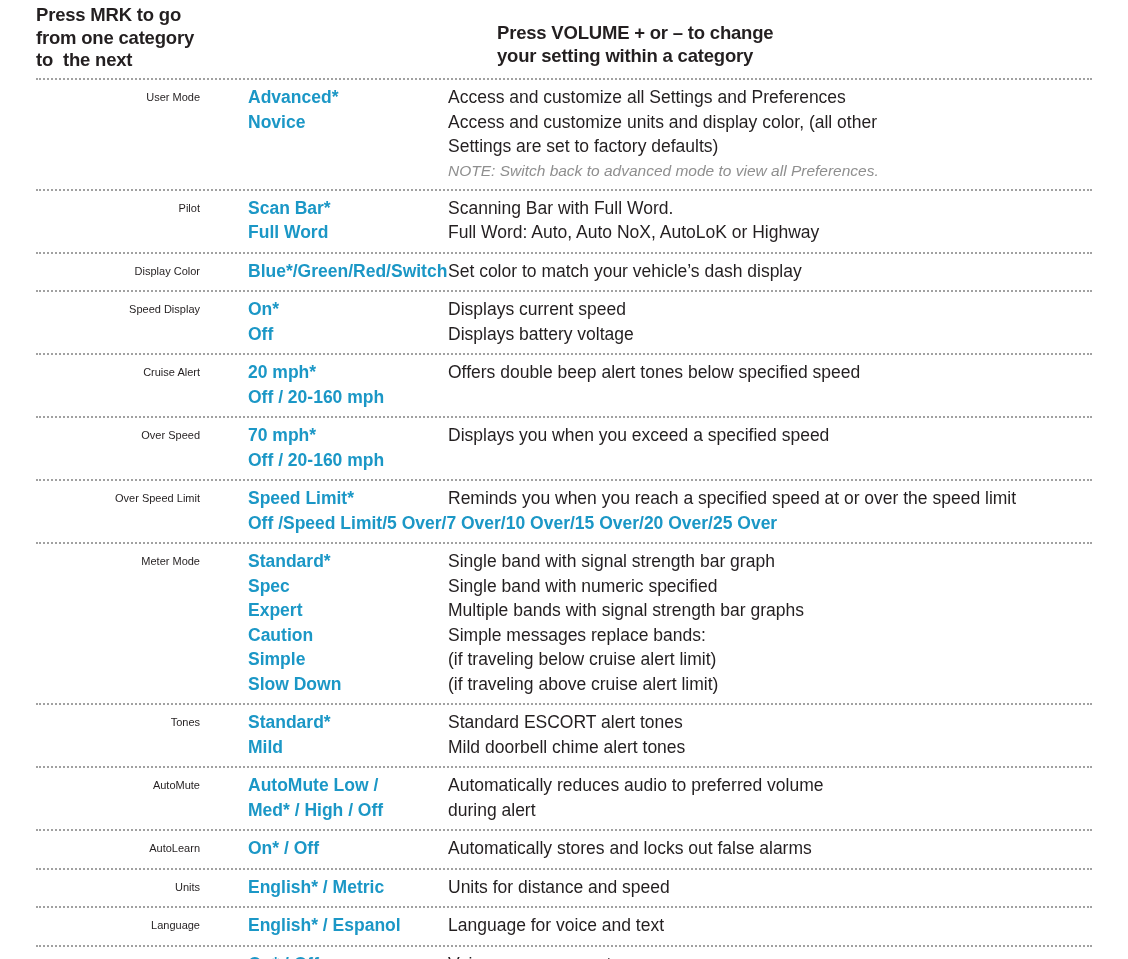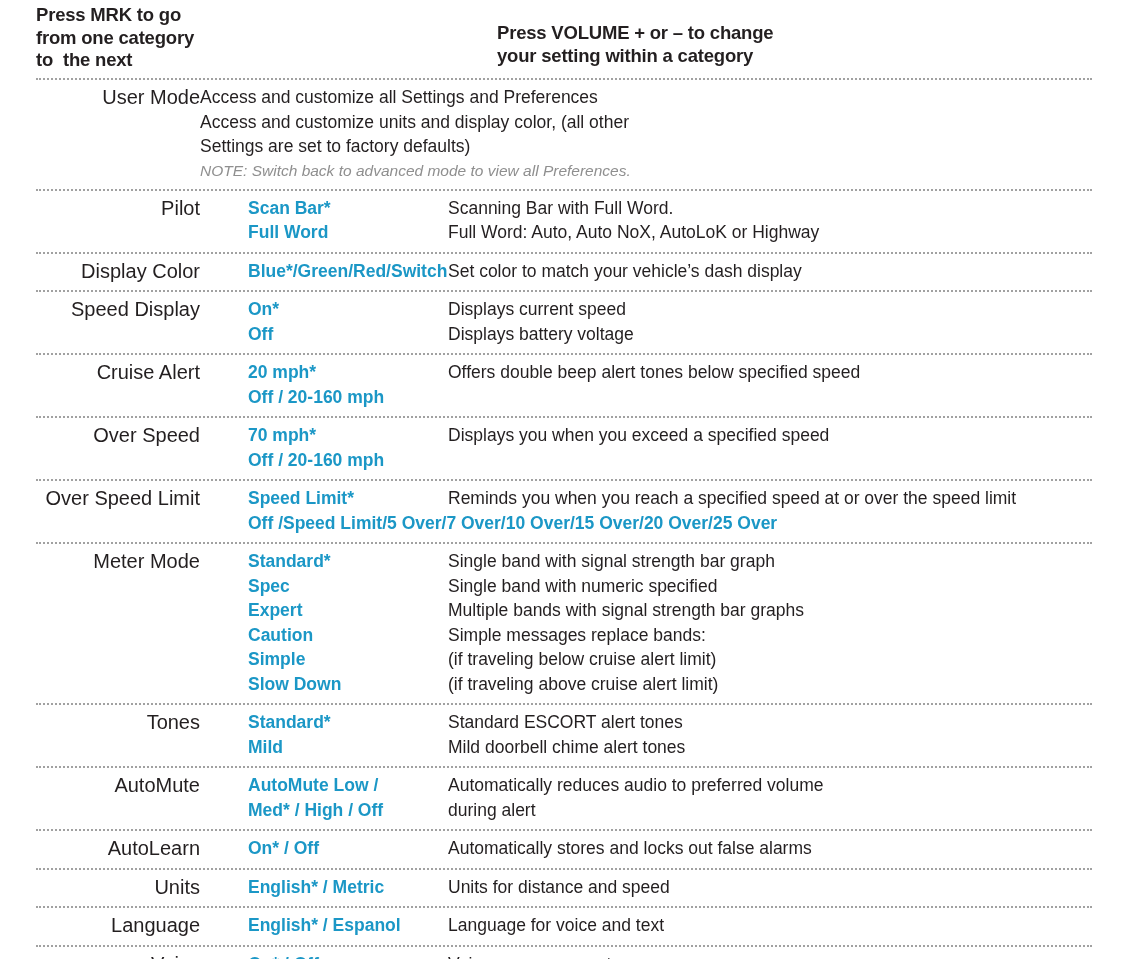--- a/index.html
+++ b/index.html
@@ -53,21 +53,21 @@
   .row {
     display: flex;
     align-items: flex-start;
     padding: 5px 0 7px 0;
   }
 
   .cat {
     flex: 0 0 164px;
     width: 164px;
     text-align: right;
-    font-size: 20px;
+    font-size: 11px;
     line-height: 24.5px;
     color: #231f20;
     padding-right: 0;
     margin-left: 36px;
     white-space: nowrap;
   }
 
   .val {
     flex: 0 0 248px;
     width: 248px;
@@ -112,20 +112,24 @@
 from one category
 to  the next</div>
     <div class="header-col header-right" style="white-space: pre;">Press VOLUME + or – to change
 your setting within a category</div>
   </div>
 
   <div class="rows" id="rows-container">
       <div class="sep"></div>
       <div class="row">
         <div class="cat">User Mode</div>
+        <div class="val">
+          <span class="line">Advanced*</span>
+          <span class="line">Novice</span>
+        </div>
         <div class="desc">
           <span class="line">Access and customize all Settings and Preferences</span>
           <span class="line">Access and customize units and display color, (all other</span>
           <span class="line">Settings are set to factory defaults)</span>
           <span class="note">NOTE: Switch back to advanced mode to view all Preferences.</span>
         </div>
       </div>
       <div class="sep"></div>
       <div class="row">
         <div class="cat">Pilot</div>

